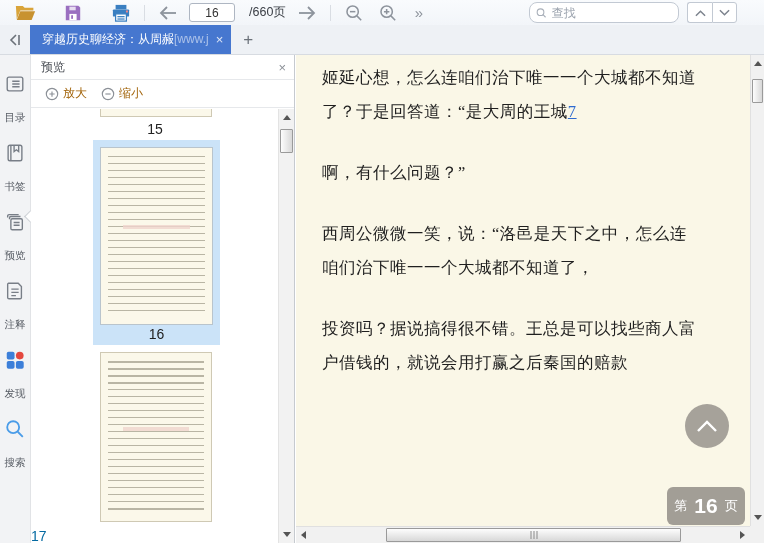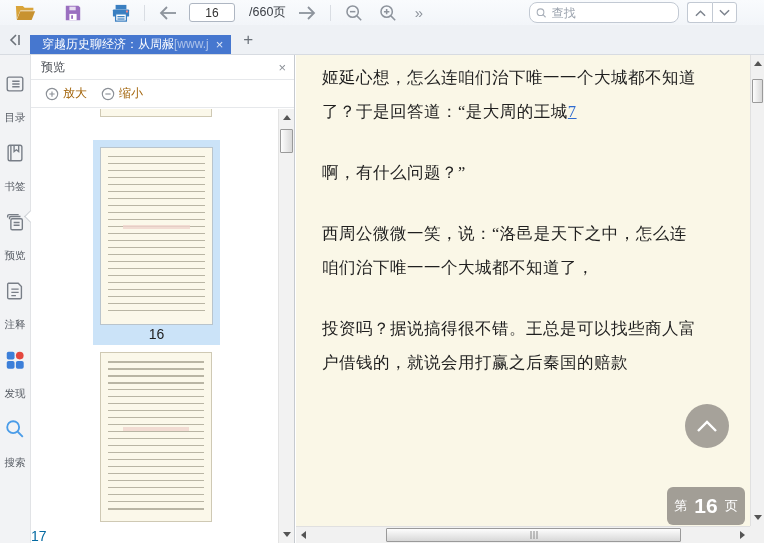--- a/index.html
+++ b/index.html
@@ -23,21 +23,21 @@
   .find-nav { display:flex; margin-left:8px; }
   .find-nav .nv { width:25px; height:21px; border:1px solid #c2c9d3; background:#fff;
     display:flex; align-items:center; justify-content:center; cursor:pointer; }
   .find-nav .nv:first-child { border-radius:3px 0 0 3px; border-right:none; }
   .find-nav .nv:last-child { border-radius:0 3px 3px 0; }
 
   
   .tabbar { position:absolute; top:25px; left:0; right:0; height:30px;
     background:#eef1f5; border-bottom:1px solid #d7dbe1; display:flex; align-items:flex-end; }
   .collapse-btn { width:30px; height:28px; display:flex; align-items:center; justify-content:center; cursor:pointer; }
-  .tab-active { height:19px; background:#4677cf; color:#fff; display:flex; align-items:center;
+  .tab-active { height:29px; background:#4677cf; color:#fff; display:flex; align-items:center;
     padding:0 8px 0 12px; max-width:208px; cursor:pointer; }
   .tab-title { font-size:12px; white-space:nowrap; overflow:hidden; }
   .tab-title .faded { color:rgba(255,255,255,.55); }
   .tab-close { margin-left:7px; font-size:13px; color:#dfe7f6; cursor:pointer; }
   .tab-new { font-size:17px; color:#6b7179; padding:0 12px 4px; cursor:pointer; }
 
   
   .rail { position:absolute; top:55px; left:0; bottom:0; width:31px;
     background:#f2f3f5; border-right:1px solid #e1e3e6; display:flex; flex-direction:column;
     align-items:center; padding-top:18px; gap:17px; }
@@ -270,20 +270,21 @@
       <span class="zlbl">放大</span>
       <svg width="14" height="14" viewBox="0 0 16 16" fill="none" stroke="#8b9097" stroke-width="1.3">
           <circle cx="8" cy="8" r="6.5"></circle>
           <path d="M5 8h6"></path>
         </svg>
       <span class="zlbl">缩小</span>
     </div>
 
     <div class="thumb-vp">
       <div class="t15-page"></div>
+      <div class="t15-lbl">15</div>
 
       <div class="t16-wrap">
         <div class="t16-page">
           <div class="mini"></div>
           <div class="mini-wm"></div>
         </div>
         <div class="t16-lbl">16</div>
       </div>
 
       <div class="t17-page">

